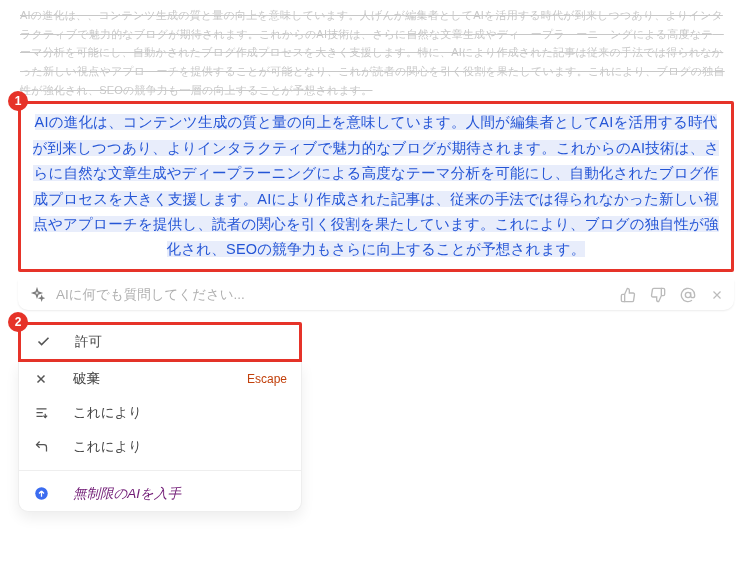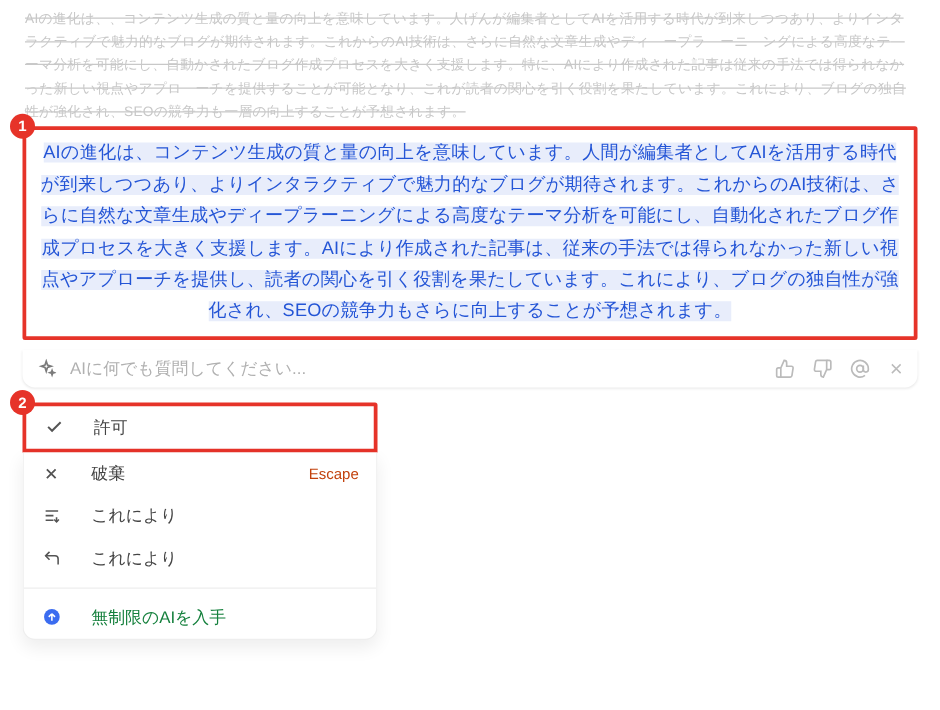--- a/index.html
+++ b/index.html
@@ -99,21 +99,21 @@
     font-size: 13.5px;
     color: #444;
     cursor: pointer;
   }
   .menu-item .shortcut {
     margin-left: auto;
     color: #c2410c;
     font-size: 12px;
   }
   .menu-sep { height: 1px; background: #eee; margin: 6px 0; }
-  .upgrade { color: #15803d; }
+  .upgrade { color: #701a75; font-style: italic; }
   .mi-icon { width: 16px; height: 16px; display:flex; align-items:center; justify-content:center; color:#555; }
   svg { display:block; }
 </style>
 </head>
 <body>
 
 <div class="original-text">AIの進化は、、コンテンツ生成の質と量の向上を意味しています。人げんが編集者としてAIを活用する時代が到来しつつあり、よりインタラクティブで魅力的なブログが期待されます。これからのAI技術は、さらに自然な文章生成やディ　ープラ　ーニ　ングによる高度なテ　ーマ分析を可能にし、自動かされたブログ作成プロセスを大きく支援します。特に、AIにより作成された記事は従来の手法では得られなかった新しい視点やアプロ　ーチを提供することが可能となり、これが読者の関心を引く役割を果たしています。これにより、ブログの独自性が強化され、SEOの競争力も一層の向上することが予想されます。</div>
 
 <div class="suggestion-wrap">
   <div class="badge badge-1">1</div>

